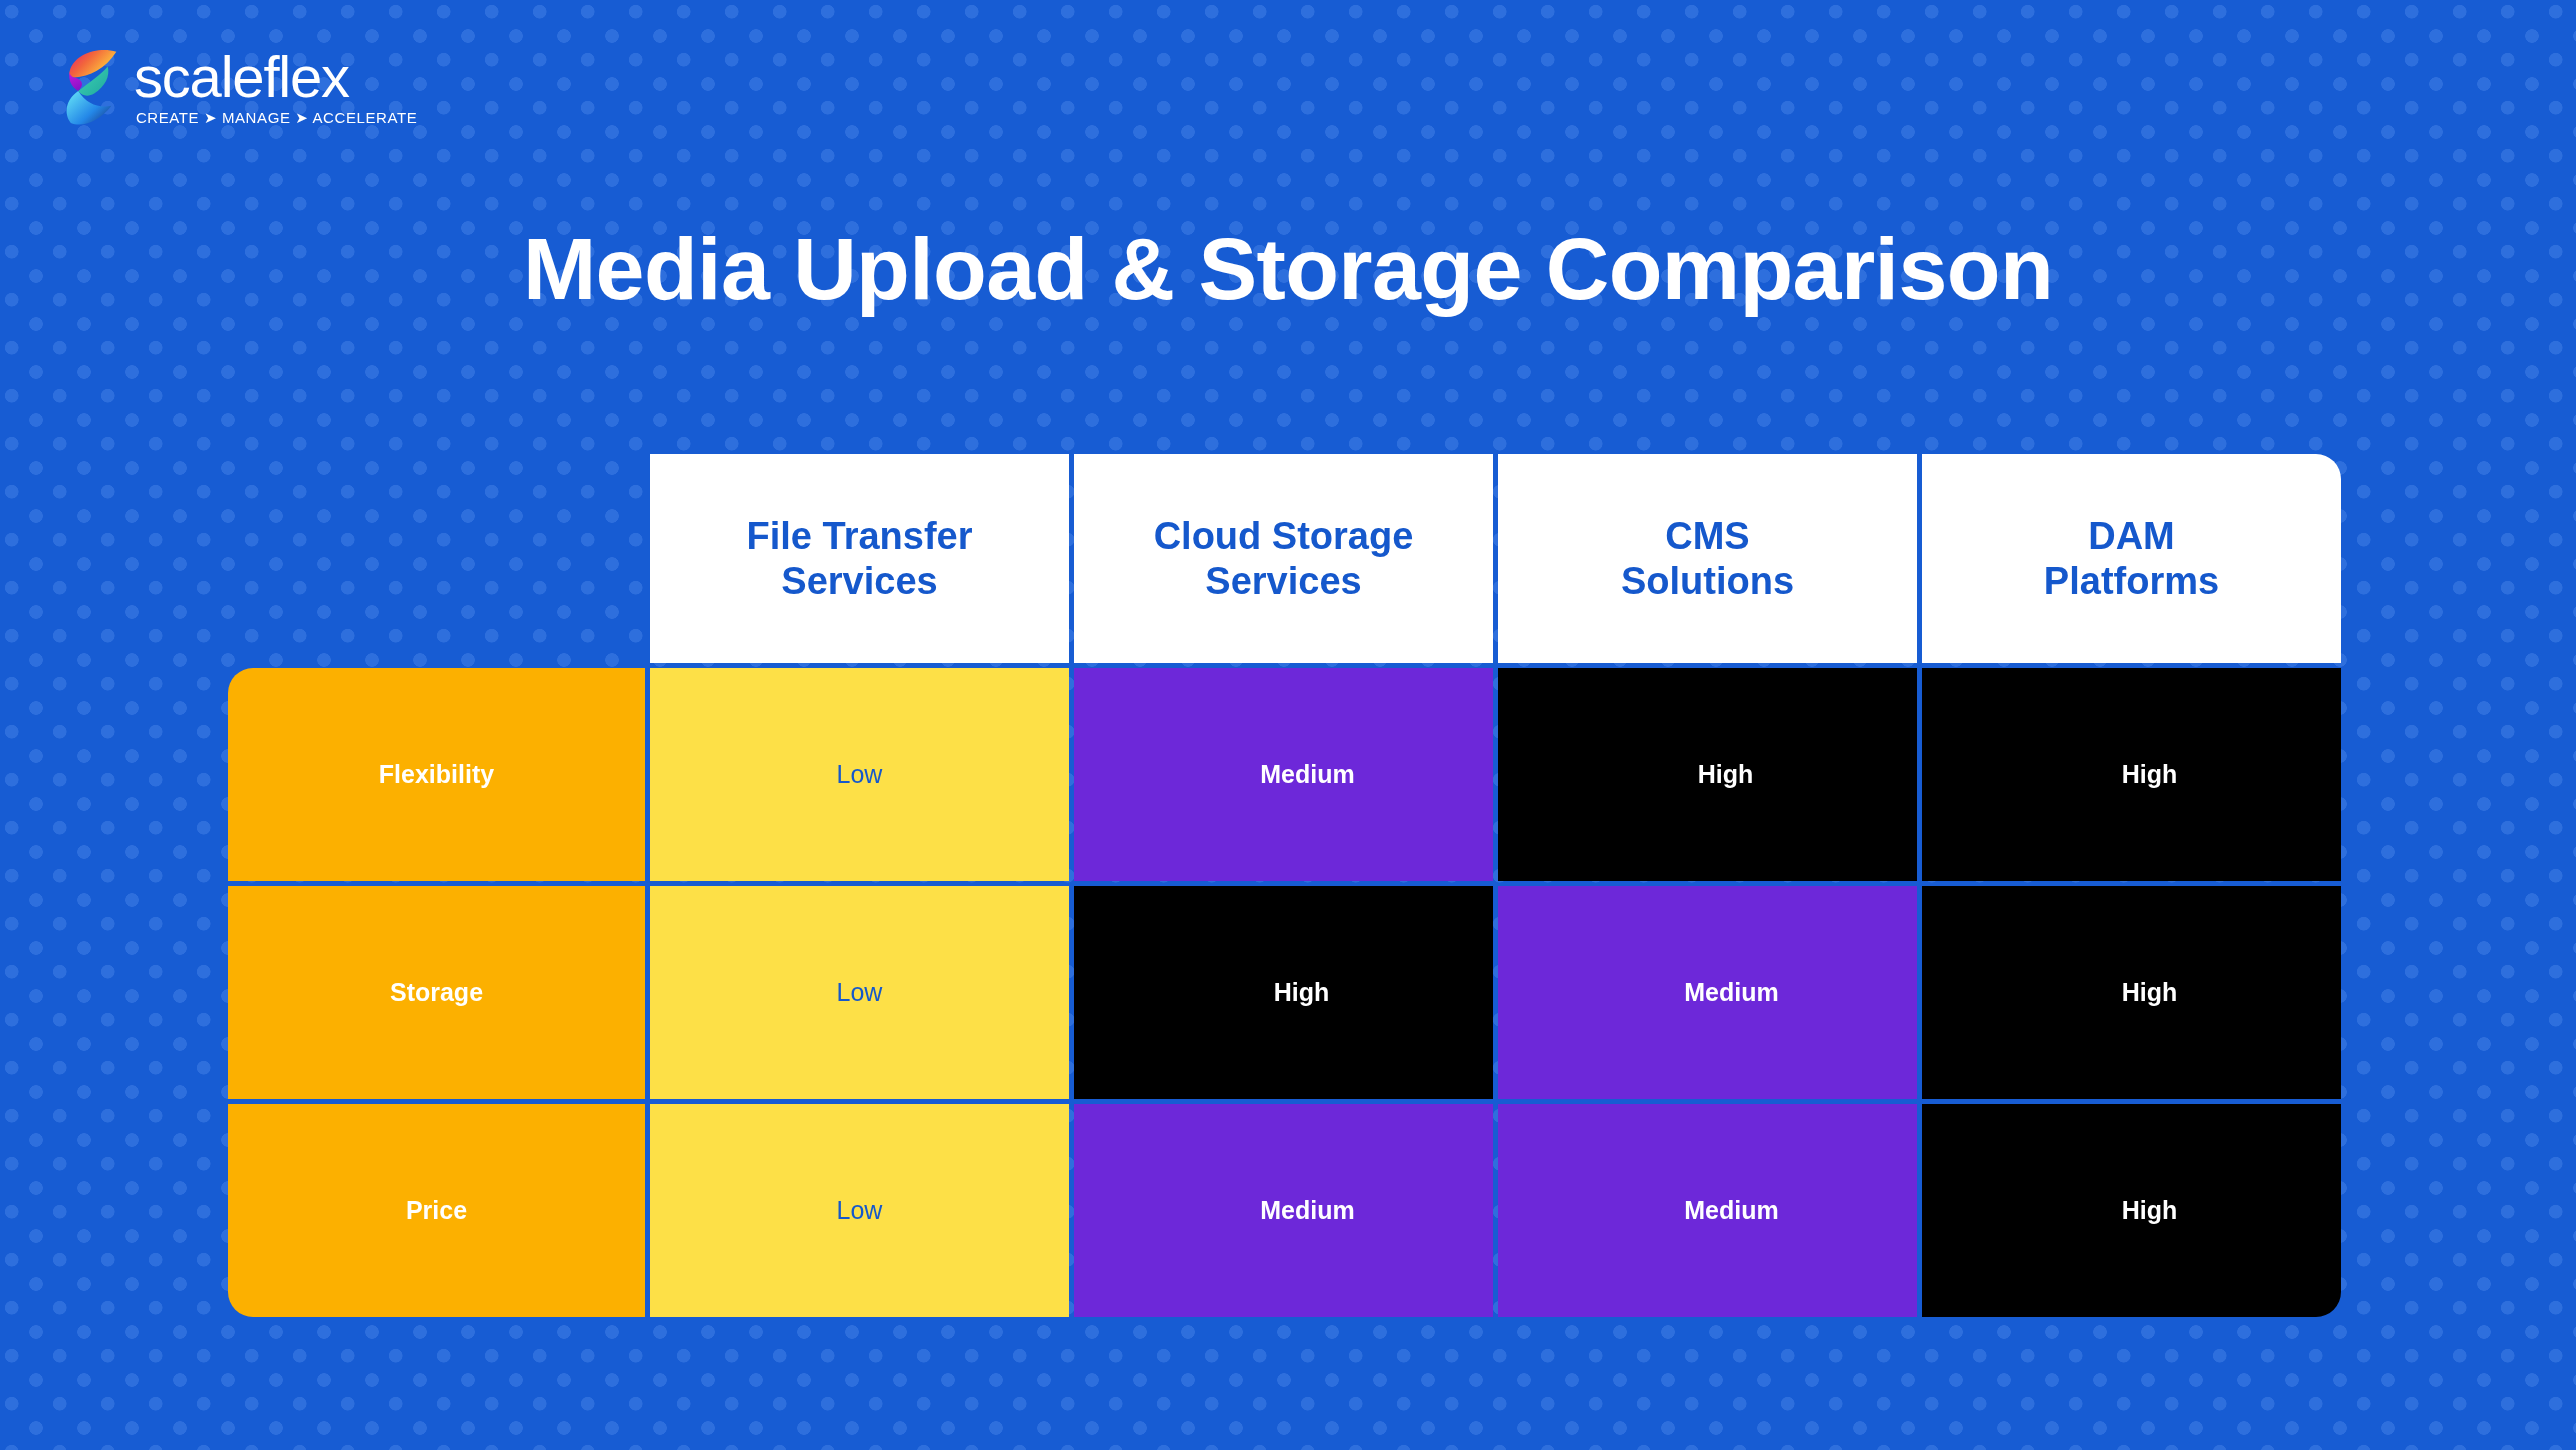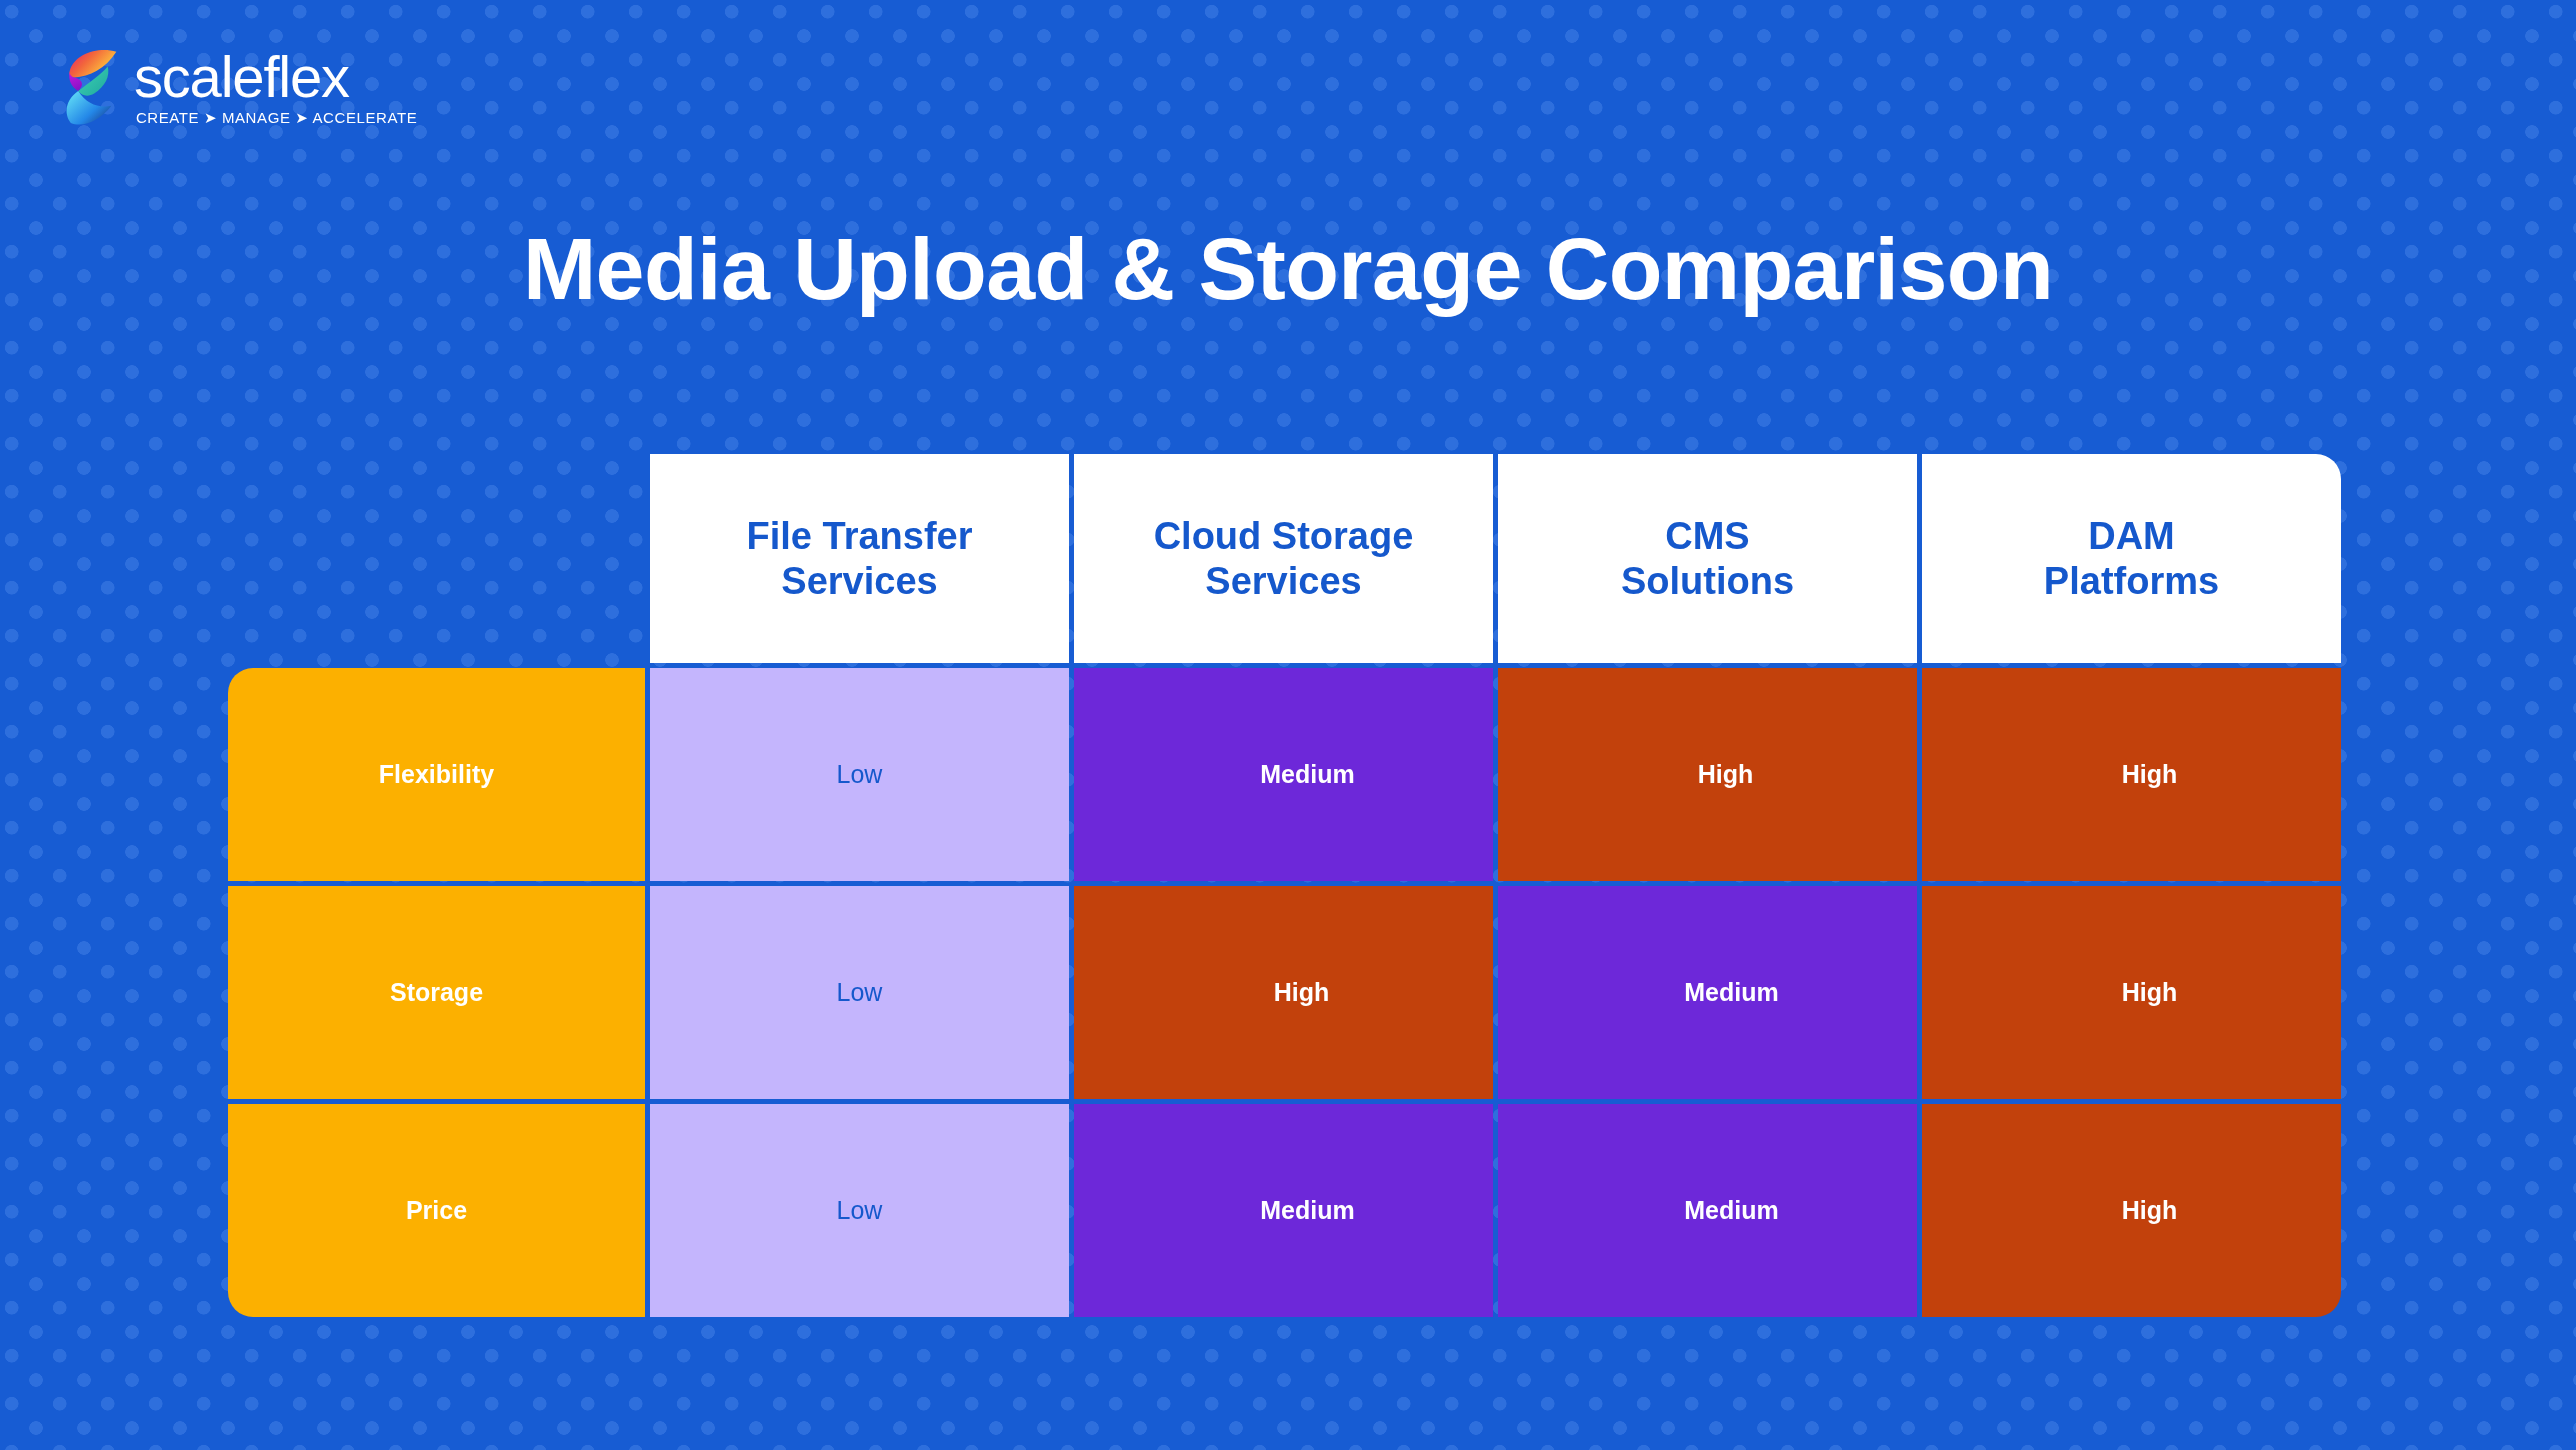--- a/index.html
+++ b/index.html
@@ -122,32 +122,32 @@
 
   .cell-label {
     background:#FCB000;
     color:#FFFFFF;
     font-weight:bold;
   }
   .row-first .cell-label { border-radius:25px 0 0 0; }
   .row-last  .cell-label { border-radius:0 0 0 25px; }
 
   .v-low {
-    background:#c4b5fd;
+    background:#fde047;
     color:#1558CC;
     font-weight:400;
   }
   .v-medium {
     background:#6d28d9;
     color:#FFFFFF;
     font-weight:bold;
     padding-left:48px;
   }
   .v-high {
-    background:#c2410c;
+    background:#000000;
     color:#FFFFFF;
     font-weight:bold;
     padding-left:36px;
   }
 
   .row-last .cell.col-data:last-child { border-radius:0 0 25px 0; }
 </style>
 </head>
 <body>
 

